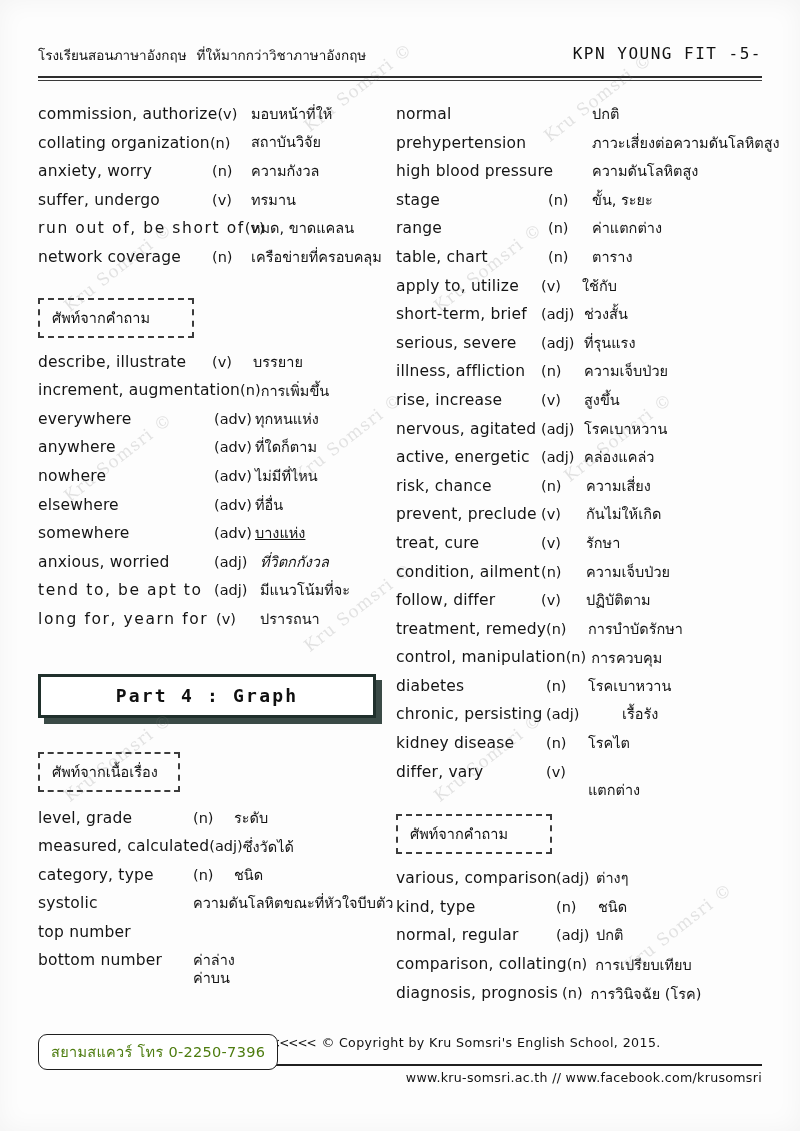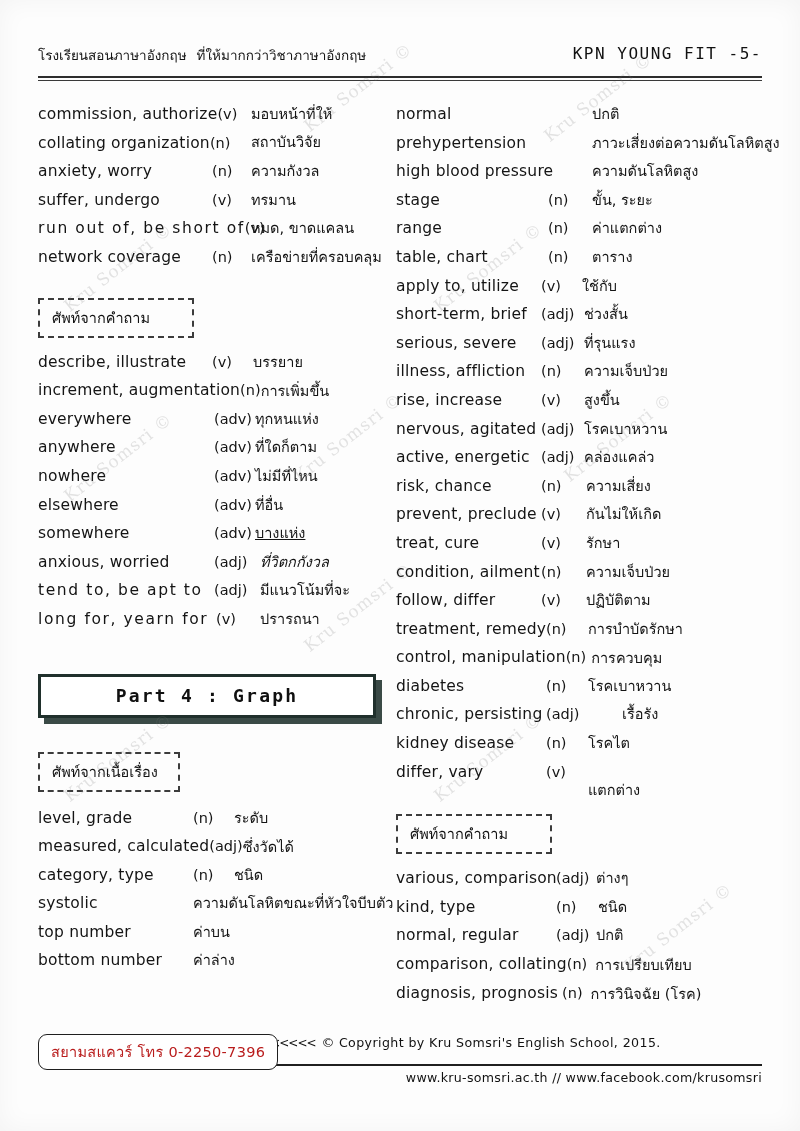--- a/index.html
+++ b/index.html
@@ -186,21 +186,21 @@
     top: 2px;
     box-sizing: border-box;
     border: 1.6px solid #1f1f1f;
     border-radius: 9px;
     padding: 5px 12px 6px 12px;
     background: #fff;
     z-index: 2;
   }
   .phone-box .ptxt {
     font-size: 14.5px;
-    color: #b91c1c;
+    color: #4d7c0f;
     white-space: nowrap;
     letter-spacing: 0.3px;
   }
   .footer-rule {
     position: absolute;
     left: 140px;
     top: 32px;
     width: 584px;
     height: 1.6px;
     background: #1f1f1f;
@@ -382,21 +382,21 @@
         <span class="v-term">category, type</span>
         <span class="v-pos" style="left:155px;">(n)</span>
         <span class="v-th" style="left:196px;">ชนิด</span>
       </div>
       <div class="vrow">
         <span class="v-term">systolic</span>
         <span class="v-th" style="left:155px;">ความดันโลหิตขณะที่หัวใจบีบตัว</span>
       </div>
       <div class="vrow">
         <span class="v-term">top number</span>
-        <span class="v-th" style="left:155px;">ค่าบน</span>
+        <span class="v-th" style="left:155px;margin-top:46px;">ค่าบน</span>
       </div>
       <div class="vrow">
         <span class="v-term">bottom number</span>
         <span class="v-th" style="left:155px;">ค่าล่าง</span>
       </div>
     </div>
 
   </div>
 
   <div class="col col-right">

